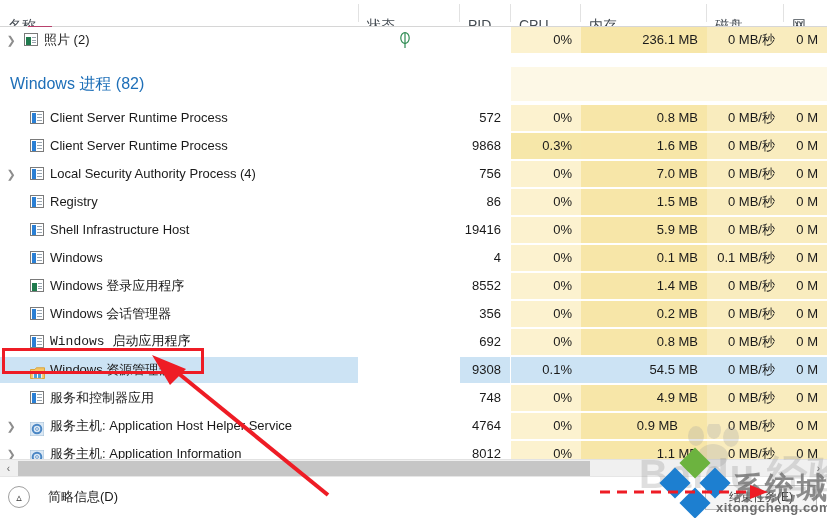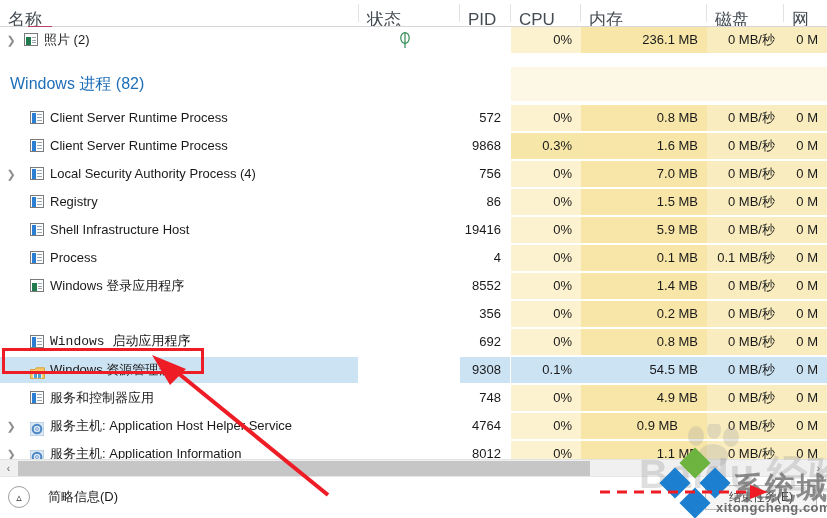--- a/index.html
+++ b/index.html
@@ -19,23 +19,23 @@
   
   .header {
     position: absolute; left: 0; top: 0;
     width: 827px; height: 27px;
     background: #ffffff;
     border-bottom: 1px solid #d6d6d6;
   }
   .hcell {
     position: absolute; top: 0; height: 26px;
     line-height: 26px;
-    font-size: 17px;
+    font-size: 14px;
     color: #444b52;
-    padding: 7px 8px;
+    padding: 12px 8px;
     white-space: nowrap;
     overflow: hidden;
   }
   .hcell.rt { }
   .hcell.lt { text-align: left; }
   .hsep {
     position: absolute; top: 4px; height: 18px;
     width: 1px; background: #e2e2e2;
   }
   .sortmark {
@@ -403,21 +403,21 @@
         <div class="cell-bg" style="left: 581px; width: 126px; background: rgb(247, 230, 168);"></div>
         <div class="cell" style="left: 581px; width: 126px;">5.9 MB</div>
         <div class="cell-bg" style="left: 707px; width: 77px; background: rgb(249, 236, 190);"></div>
         <div class="cell" style="left: 707px; width: 77px;">0 MB/秒</div>
         <div class="cell-bg" style="left: 784px; width: 43px; background: rgb(249, 236, 190);"></div>
         <div class="cell" style="left: 784px; width: 43px;">0 M</div>
       </div>
       <div class="row" style="top: 218px;">
         <div class="namecell">
           <div class="picon ico-app" style="left: 30px; width: 14px; height: 13px;"></div>
-          <div class="plabel" style="left: 50px;">Process</div>
+          <div class="plabel" style="left: 50px;">Windows</div>
         </div>
         <div class="statuscell" style="left: 359px;"></div>
         <div class="cell-bg" style="left: 460px; width: 50px; background: rgb(255, 255, 255);"></div>
         <div class="cell" style="left: 460px; width: 50px;">4</div>
         <div class="cell-bg" style="left: 511px; width: 70px; background: rgb(252, 242, 207);"></div>
         <div class="cell" style="left: 511px; width: 70px;">0%</div>
         <div class="cell-bg" style="left: 581px; width: 126px; background: rgb(247, 230, 168);"></div>
         <div class="cell" style="left: 581px; width: 126px;">0.1 MB</div>
         <div class="cell-bg" style="left: 707px; width: 77px; background: rgb(249, 236, 190);"></div>
         <div class="cell" style="left: 707px; width: 77px;">0.1 MB/秒</div>
@@ -435,20 +435,24 @@
         <div class="cell-bg" style="left: 511px; width: 70px; background: rgb(252, 242, 207);"></div>
         <div class="cell" style="left: 511px; width: 70px;">0%</div>
         <div class="cell-bg" style="left: 581px; width: 126px; background: rgb(247, 230, 168);"></div>
         <div class="cell" style="left: 581px; width: 126px;">1.4 MB</div>
         <div class="cell-bg" style="left: 707px; width: 77px; background: rgb(249, 236, 190);"></div>
         <div class="cell" style="left: 707px; width: 77px;">0 MB/秒</div>
         <div class="cell-bg" style="left: 784px; width: 43px; background: rgb(249, 236, 190);"></div>
         <div class="cell" style="left: 784px; width: 43px;">0 M</div>
       </div>
       <div class="row" style="top: 274px;">
+        <div class="namecell">
+          <div class="picon ico-app" style="left: 30px; width: 14px; height: 13px;"></div>
+          <div class="plabel" style="left: 50px;">Windows 会话管理器</div>
+        </div>
         <div class="statuscell" style="left: 359px;"></div>
         <div class="cell-bg" style="left: 460px; width: 50px; background: rgb(255, 255, 255);"></div>
         <div class="cell" style="left: 460px; width: 50px;">356</div>
         <div class="cell-bg" style="left: 511px; width: 70px; background: rgb(252, 242, 207);"></div>
         <div class="cell" style="left: 511px; width: 70px;">0%</div>
         <div class="cell-bg" style="left: 581px; width: 126px; background: rgb(247, 230, 168);"></div>
         <div class="cell" style="left: 581px; width: 126px;">0.2 MB</div>
         <div class="cell-bg" style="left: 707px; width: 77px; background: rgb(249, 236, 190);"></div>
         <div class="cell" style="left: 707px; width: 77px;">0 MB/秒</div>
         <div class="cell-bg" style="left: 784px; width: 43px; background: rgb(249, 236, 190);"></div>

